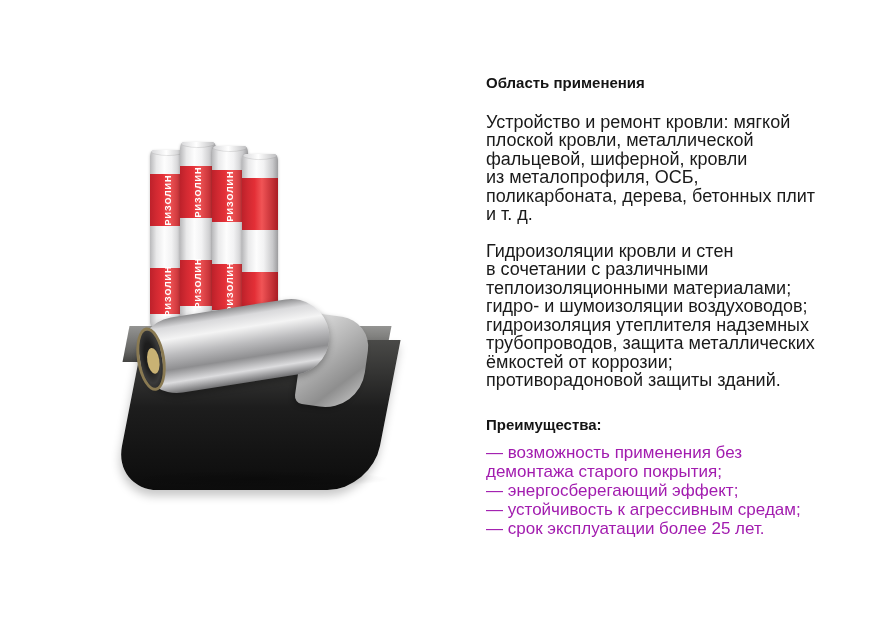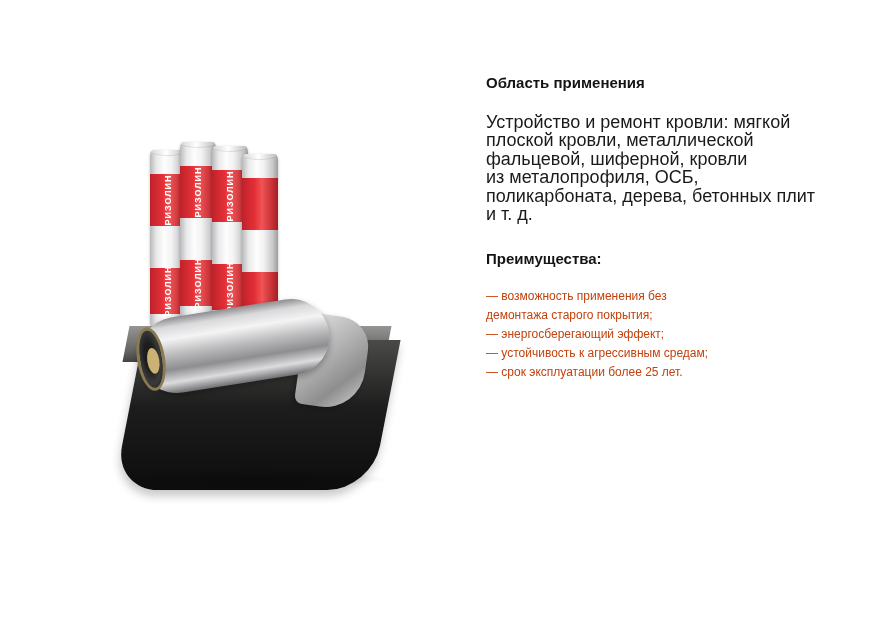--- a/index.html
+++ b/index.html
@@ -175,34 +175,34 @@
   }
   .heading {
     font-size: 15px;
     font-weight: bold;
     color: #141414;
     margin: 0 0 20px 0;
     line-height: 1.25;
   }
   .heading.second {
     margin-top: 26px;
-    margin-bottom: 18px;
+    margin-bottom: 8px;
   }
   .para {
     font-size: 18px;
     line-height: 18.5px;
     color: #1a1a1a;
     margin: 0 0 18px 0;
     white-space: pre-line;
   }
   .para.last { margin-bottom: 0; }
   .bullets {
-    font-size: 12px;
+    font-size: 17px;
     line-height: 19px;
-    color: #c2410c;
+    color: #a21caf;
     margin: 0;
     white-space: pre-line;
   }
 </style>
 </head>
 <body>
 
 <div class="page">
 
   <div class="illustration">
@@ -255,20 +255,28 @@
   </div>
 
   <div class="text-col">
     <h2 class="heading">Область применения</h2>
     <p class="para">Устройство и ремонт кровли: мягкой
 плоской кровли, металлической
 фальцевой, шиферной, кровли
 из металопрофиля, ОСБ,
 поликарбоната, дерева, бетонных плит
 и т. д.</p>
+    <p class="para last">Гидроизоляции кровли и стен
+в сочетании с различными
+теплоизоляционными материалами;
+гидро- и шумоизоляции воздуховодов;
+гидроизоляция утеплителя надземных
+трубопроводов, защита металлических
+ёмкостей от коррозии;
+противорадоновой защиты зданий.</p>
     <h2 class="heading second">Преимущества:</h2>
     <p class="bullets">— возможность применения без
 демонтажа старого покрытия;
 — энергосберегающий эффект;
 — устойчивость к агрессивным средам;
 — срок эксплуатации более 25 лет.</p>
   </div>
 
 </div>
 

